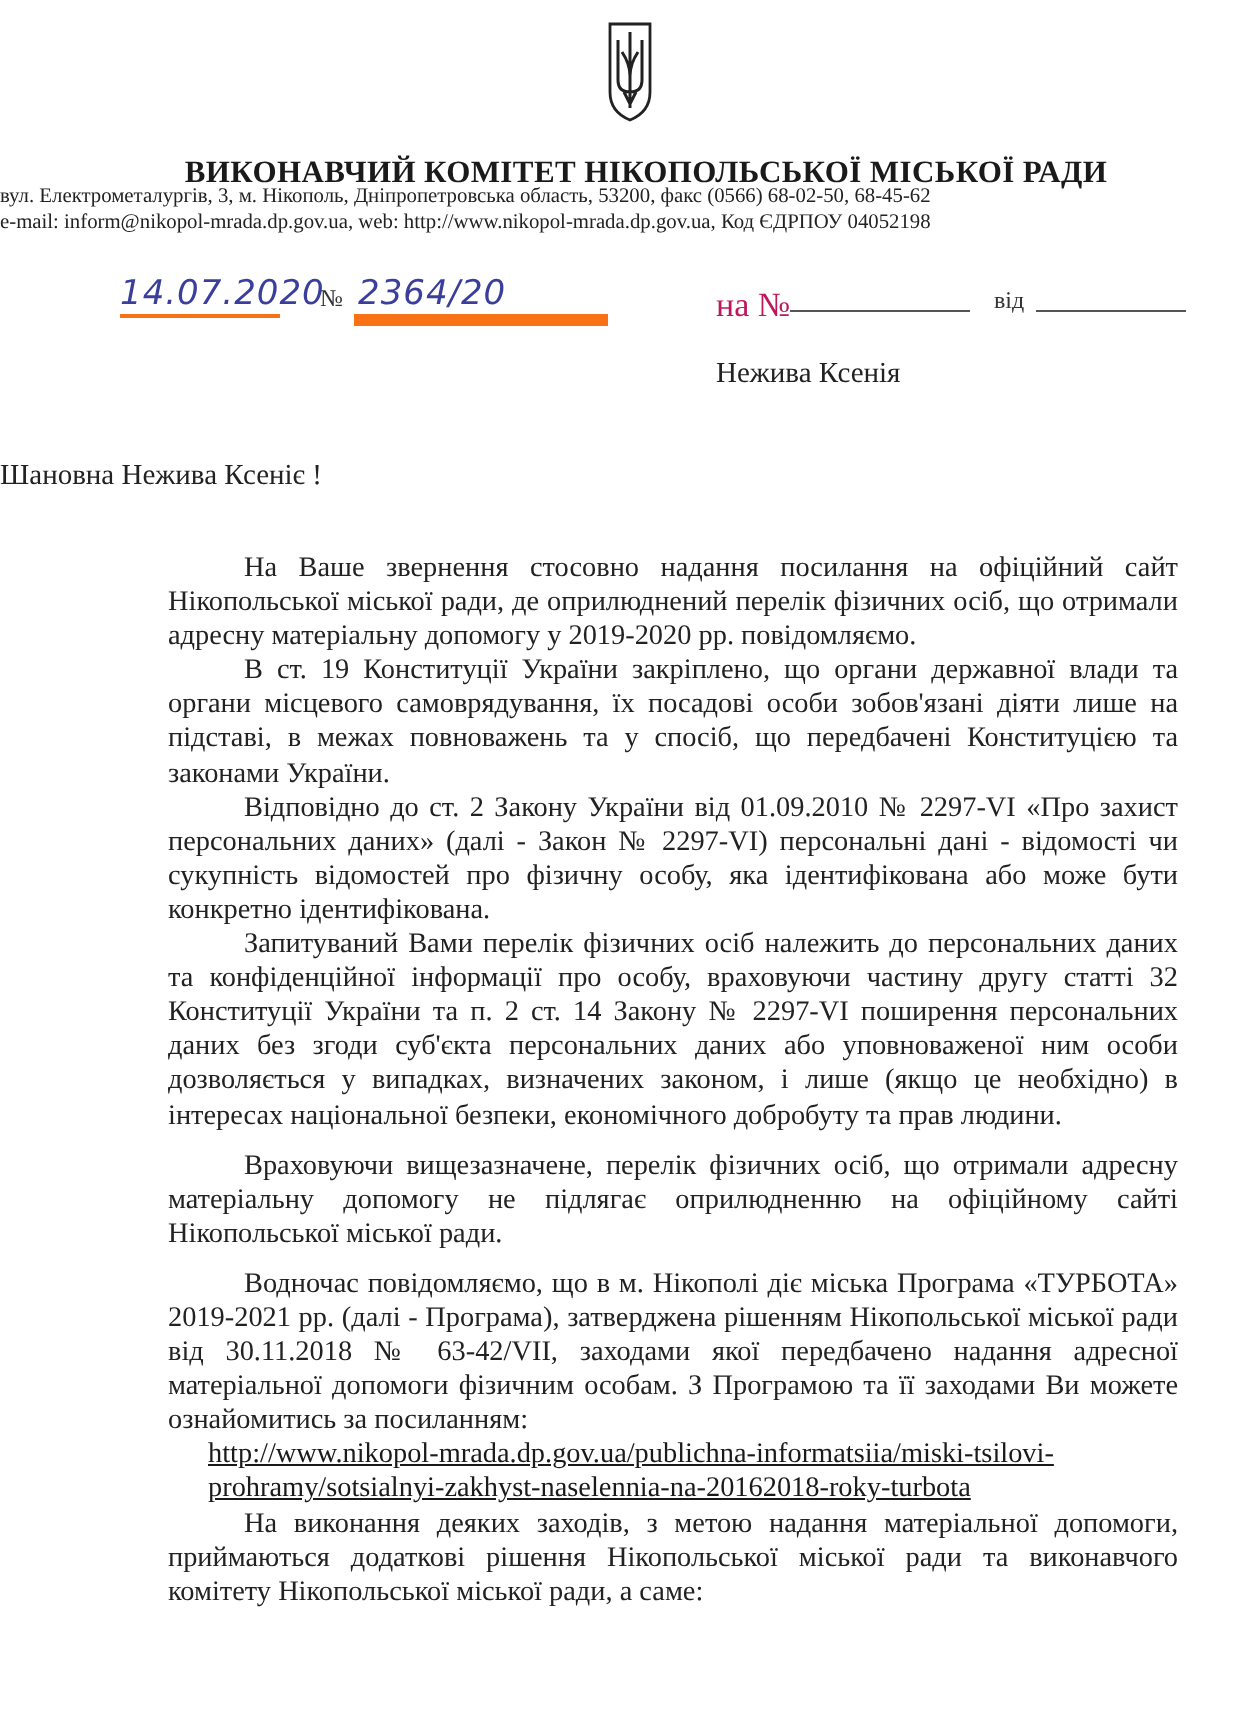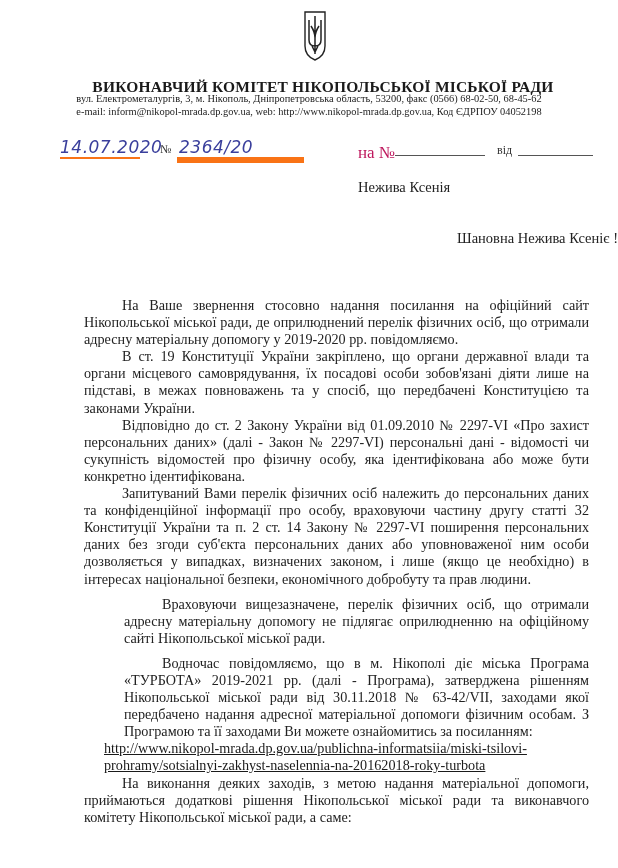--- a/index.html
+++ b/index.html
@@ -1,37 +1,37 @@
 <!DOCTYPE html>
 <html><head>
 <meta charset="utf-8">
 <style>
   html, body { margin: 0; padding: 0; background: #ffffff; }
   body { width: 618px; height: 868px; position: relative; overflow: hidden;
          font-family: "Liberation Serif", "DejaVu Serif", serif; color: #222; }
   .emblem { position: absolute; left: 303px; top: 10px; width: 24px; height: 52px; }
   .org-name { position: absolute; left: 14px; width: 618px; top: 66px; text-align: center;
               font-size: 15.5px; font-weight: bold; letter-spacing: 0.2px; color: #1a1a1a; margin-top: 12px; }
-  .contacts { position: absolute; left: 0; width: 618px; top: 92px; text-align: center;
+  .contacts { position: absolute; left: 0; width: 618px; top: 92px; 
               font-size: 10.4px; line-height: 13px; color: #222; }
   .reg-line { position: absolute; top: 137px; left: 60px; height: 24px; width: 560px; }
   .hand { font-family: "DejaVu Sans", sans-serif; font-style: italic; color: #3a3f9c;
           font-size: 17px; letter-spacing: 0.5px; }
   .reg-date { position: absolute; left: 0; top: 0; width: 80px; border-bottom: 2px solid #f97316; }
   .reg-numsign { position: absolute; left: 100px; top: 5px; font-size: 12px; color: #333; }
   .reg-number { position: absolute; left: 117px; top: 0; width: 125px; border-bottom: 6px solid #f97316; padding-left: 2px; }
   .ref-label { position: absolute; left: 298px; top: 6px; font-size: 17px; color: #be185d; }
   .ref-num-line { position: absolute; left: 335px; top: 18px; width: 90px; border-bottom: 1px solid #555; }
   .ref-date-label { position: absolute; left: 437px; top: 6px; font-size: 12px; color: #333; }
   .ref-date-line { position: absolute; left: 458px; top: 18px; width: 75px; border-bottom: 1px solid #555; }
   .recipient { position: absolute; left: 358px; top: 179px; font-size: 14.5px; }
-  .salutation { position: absolute; left: 0; width: 618px; top: 230px; text-align: right; font-size: 14.5px; }
-  .body-text { position: absolute; left: 84px; top: 297px; width: 505px; font-size: 14.2px; line-height: 17.1px; }
+  .salutation { position: absolute; left: 0; width: 618px; top: 230px; text-align: left; font-size: 14.5px; }
+  .body-text { position: absolute; left: 84px; top: 276px; width: 505px; font-size: 14.2px; line-height: 17.1px; }
   .body-text p { margin: 0; text-align: justify; text-indent: 38px; }
-  .body-text p.gap { margin-top: 8px; margin-left: 40px; }
+  .body-text p.gap { margin-top: 8px; }
   .link { color: #1a1a1a; text-decoration: underline; display: block; text-indent: 0; margin-left: 20px; }
 </style>
 </head>
 <body>
 
 <svg class="emblem" viewBox="0 0 24 52">
   <path d="M2 2 H22 V36 Q22 46 12 50 Q2 46 2 36 Z" fill="none" stroke="#222" stroke-width="1.4"></path>
   <path d="M12 6 V44 M6 10 V30 Q6 36 12 36 Q18 36 18 30 V10 M8 16 Q12 22 12 28 Q12 22 16 16 M9 36 L12 42 L15 36" fill="none" stroke="#222" stroke-width="1.5"></path>
 </svg>
 

